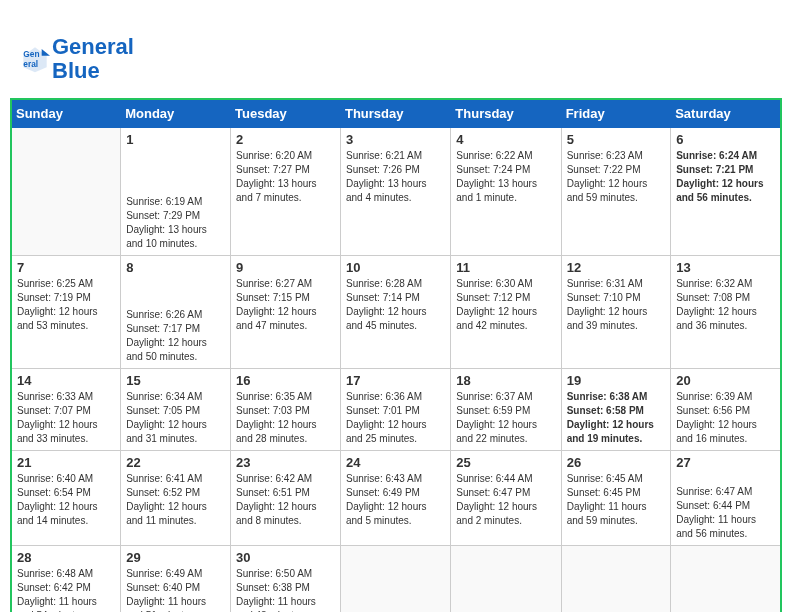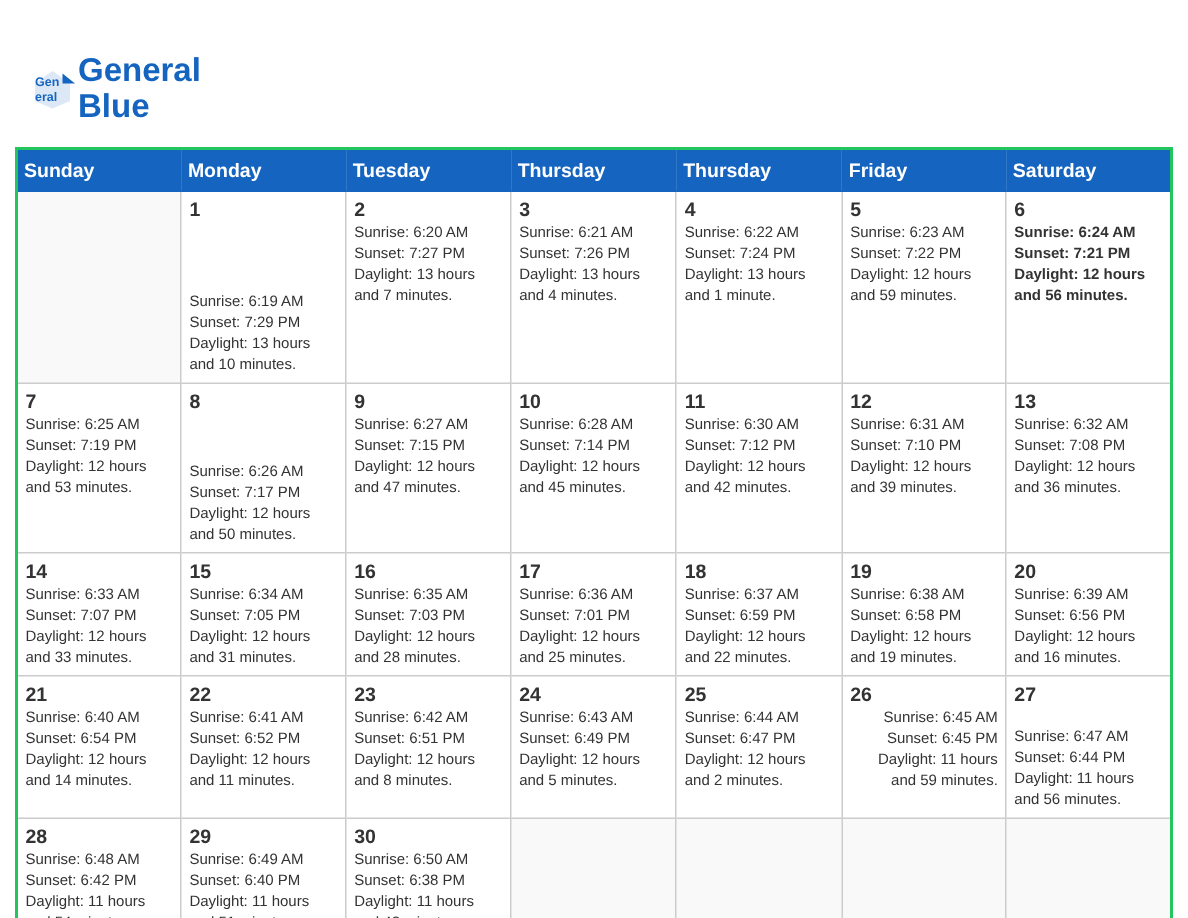--- a/index.html
+++ b/index.html
@@ -253,21 +253,21 @@
         </td>
         <td>
           <span class="day-num">18</span>
           <div class="day-info" style="white-space: pre-line;">Sunrise: 6:37 AM
 Sunset: 6:59 PM
 Daylight: 12 hours
 and 22 minutes.</div>
         </td>
         <td>
           <span class="day-num">19</span>
-          <div class="day-info" style="white-space: pre-line;">Sunrise: 6:38 AM
+          <div class="day-info" style="white-space: pre-line; font-weight: bold;">Sunrise: 6:38 AM
 Sunset: 6:58 PM
 Daylight: 12 hours
 and 19 minutes.</div>
         </td>
         <td>
           <span class="day-num">20</span>
           <div class="day-info" style="white-space: pre-line;">Sunrise: 6:39 AM
 Sunset: 6:56 PM
 Daylight: 12 hours
 and 16 minutes.</div>
@@ -304,21 +304,21 @@
         </td>
         <td>
           <span class="day-num">25</span>
           <div class="day-info" style="white-space: pre-line;">Sunrise: 6:44 AM
 Sunset: 6:47 PM
 Daylight: 12 hours
 and 2 minutes.</div>
         </td>
         <td>
           <span class="day-num">26</span>
-          <div class="day-info" style="white-space: pre-line; text-align: right;">Sunrise: 6:45 AM
+          <div class="day-info" style="white-space: pre-line;">Sunrise: 6:45 AM
 Sunset: 6:45 PM
 Daylight: 11 hours
 and 59 minutes.</div>
         </td>
         <td>
           <span class="day-num">27</span>
           <div class="day-info" style="white-space: pre-line; margin-top: 15px;">Sunrise: 6:47 AM
 Sunset: 6:44 PM
 Daylight: 11 hours
 and 56 minutes.</div>

